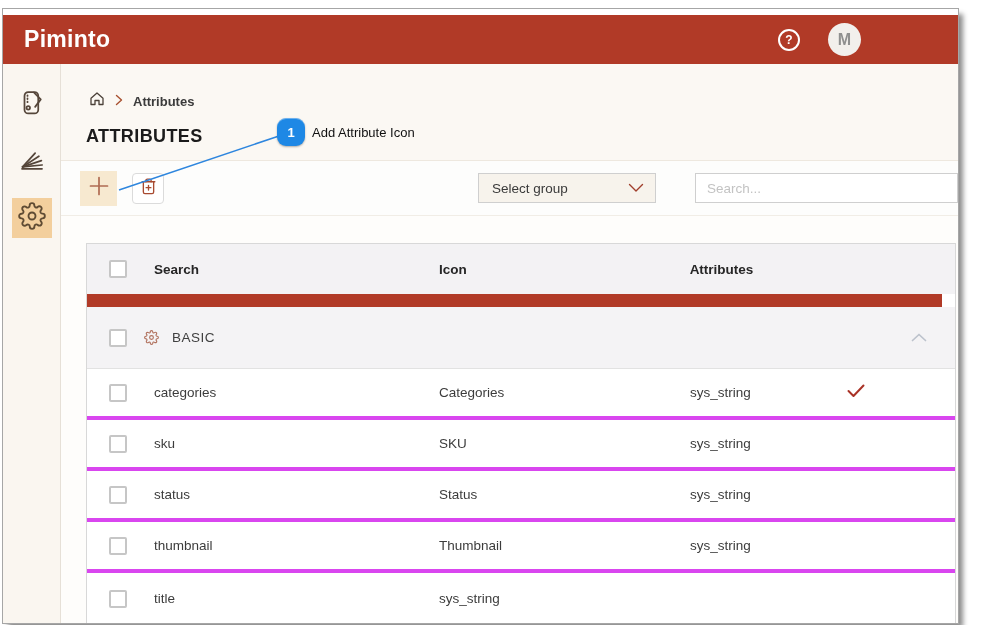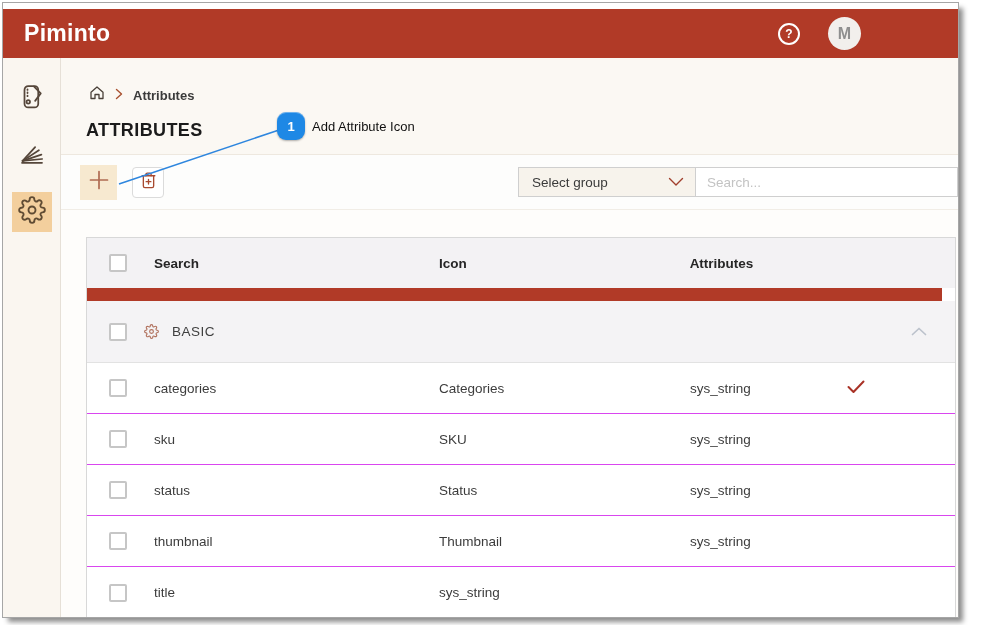--- a/index.html
+++ b/index.html
@@ -1,20 +1,20 @@
 <!DOCTYPE html>
 <html><head>
 <meta charset="utf-8">
 <style>
   * { box-sizing: border-box; margin: 0; padding: 0; }
   html, body { width: 983px; height: 625px; background: #ffffff; }
   body { font-family: "Liberation Sans", sans-serif; position: relative; overflow: hidden; }
 
   .frame {
-    position: absolute; left: 2px; top: 2px; width: 957px; height: 616px;
+    position: absolute; left: 2px; top: 8px; width: 957px; height: 616px;
     background: #fff; border: 1px solid #a6a6a6;
     box-shadow: 5px 5px 5px -1px rgba(0,0,0,0.45);
     overflow: hidden;
   }
   .top-gap { height: 6px; background: #fff; }
 
   
   .appbar {
     height: 49px; background: #b13a27;
     display: flex; align-items: center; padding-left: 21px;
@@ -58,21 +58,21 @@
   
   .toolbar-section { height: 61px; background: #fdfdfc; border-bottom: 1px solid #f1ede6; display: flex; align-items: center; padding: 0 0 0 19px; }
   .btn-add {
     width: 37px; height: 35px; background: #f7e9d0; border: 2px dashed #46engaged;
     border-color: #4a3a26; display: flex; align-items: center; justify-content: center; cursor: pointer;
   }
   .btn-trash {
     width: 32px; height: 31px; background: #fff; border: 1px solid #dbdbdb; border-radius: 4px;
     margin-left: 15px; display: flex; align-items: center; justify-content: center; cursor: pointer;
   }
-  .toolbar-right { margin-left: auto; display: flex; align-items: center; margin-right: 0; }
+  .toolbar-right { margin-left: auto; display: flex; align-items: center; margin-right: 0; gap: 40px; }
   .group-select {
     width: 178px; height: 30px; background: #f7f3ec; border: 1px solid #cfcfcf;
     display: flex; align-items: center; padding: 0 11px 0 13px;
     font-size: 13.5px; color: #3a3a3a; cursor: pointer;
   }
   .group-select .chev { margin-left: auto; }
   .search-input {
     width: 263px; height: 30px; border: 1px solid #cfcfcf; margin-left: -1px;
     background: #fff; padding: 0 11px; font-size: 13.5px; color: #3a3a3a;
     font-family: "Liberation Sans", sans-serif; outline: none;
@@ -90,21 +90,21 @@
     width: 18px; height: 18px; background: #fff; border: 2px solid #c6c6c6;
     border-radius: 2px; margin-left: 22px; cursor: pointer;
   }
   .red-bar-track { height: 13px; background: #fff; }
   .red-bar { height: 13px; width: calc(100% - 13px); background: #b13a27; }
   .group-row { height: 62px; background: #f4f3f5; border-bottom: 1px solid #e2e2e2; display: flex; align-items: center; }
   .group-row .checkbox { margin-left: 22px; }
   .group-gear { margin-left: 17px; display: flex; }
   .group-label { font-size: 13.5px; color: #404040; margin-left: 13px; letter-spacing: 0.5px; }
   .collapse { margin-left: auto; margin-right: 28px; cursor: pointer; display: flex; }
-  .data-row { height: 51px; border-bottom: 1px solid #d946ef; font-size: 13.5px; color: #3c3c3c; background: #fff; }
+  .data-row { height: 51px; border-bottom: 4px solid #d946ef; font-size: 13.5px; color: #3c3c3c; background: #fff; }
   .data-row:last-child { border-bottom: none; }
 
   
   .overlay { position: absolute; left: 0; top: 0; width: 957px; height: 616px; pointer-events: none; }
   .step-badge {
     position: absolute; left: 274px; top: 109px; width: 28px; height: 28px;
     background: #1e88e5; border-radius: 9px;
     box-shadow: inset 0 1px 0 rgba(255,255,255,0.35), 0 1px 2px rgba(0,0,0,0.3);
     color: #fff; font-size: 13px; font-weight: bold;
     display: flex; align-items: center; justify-content: center;

